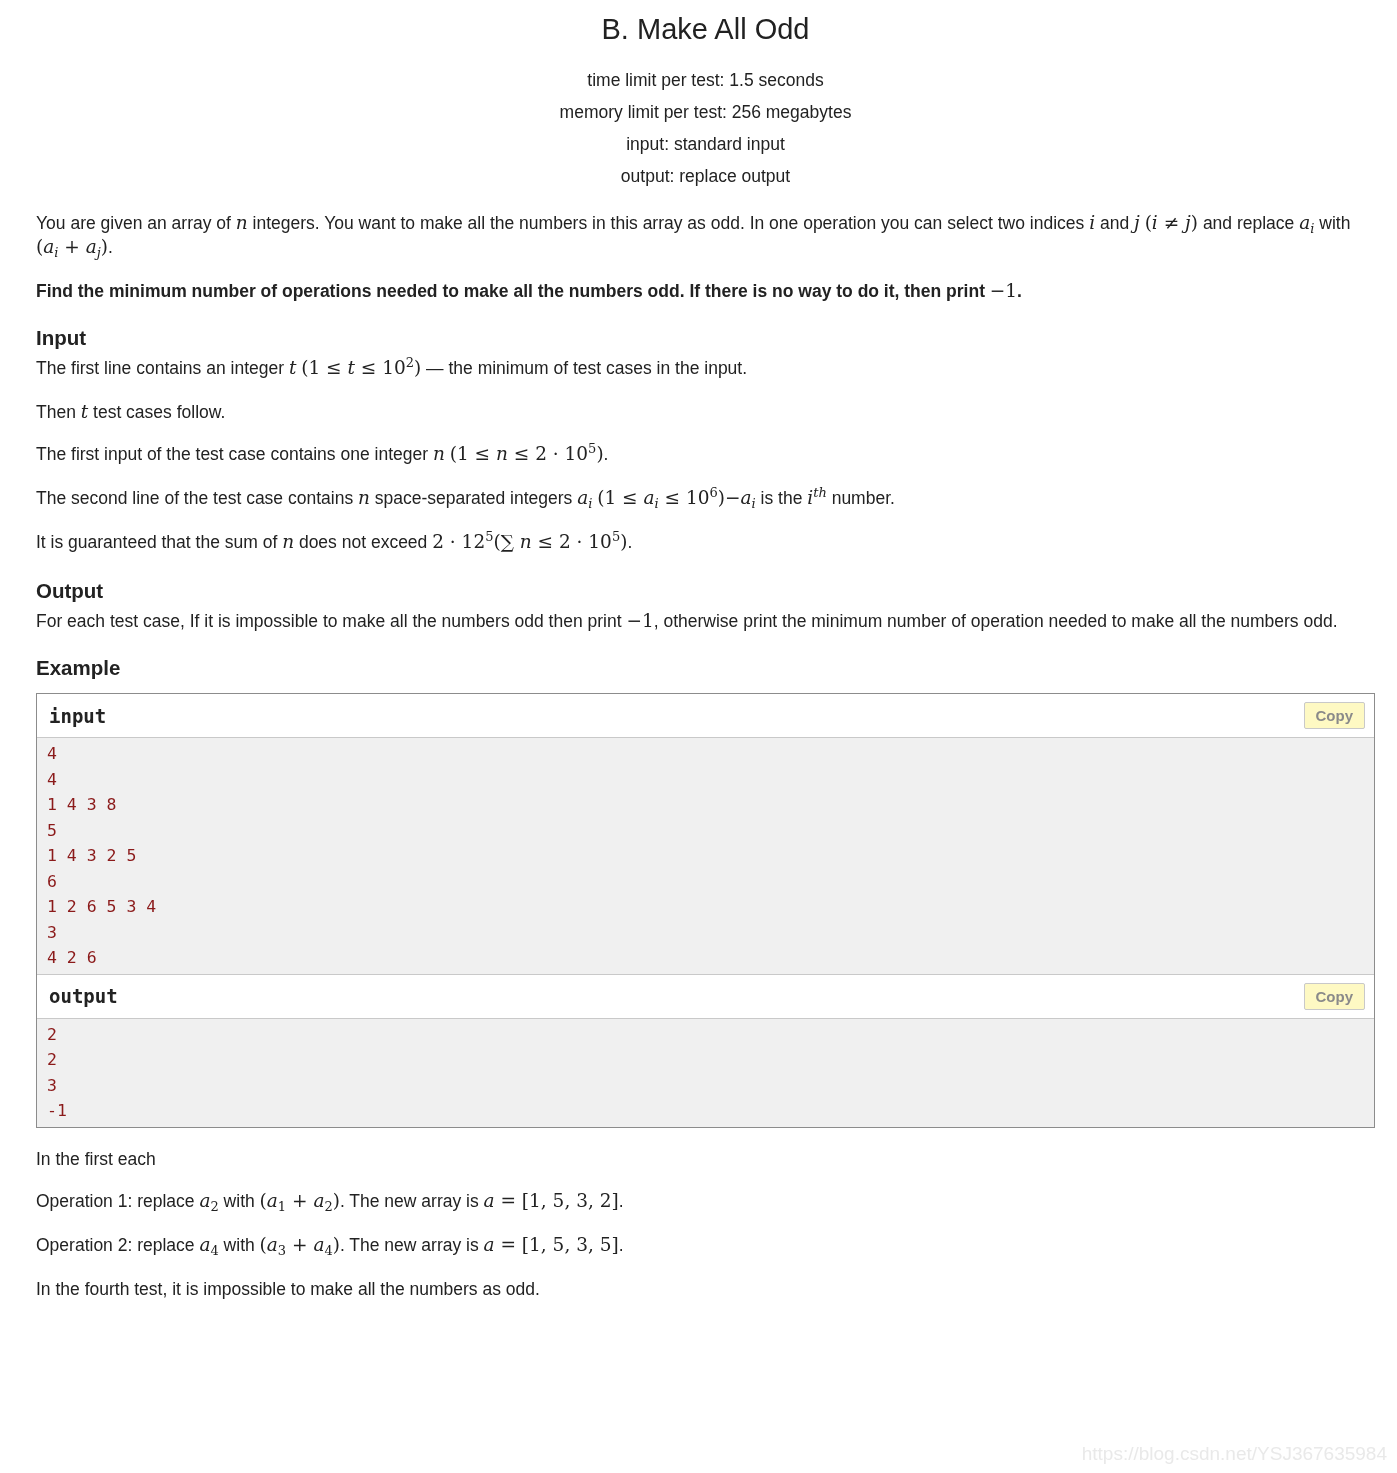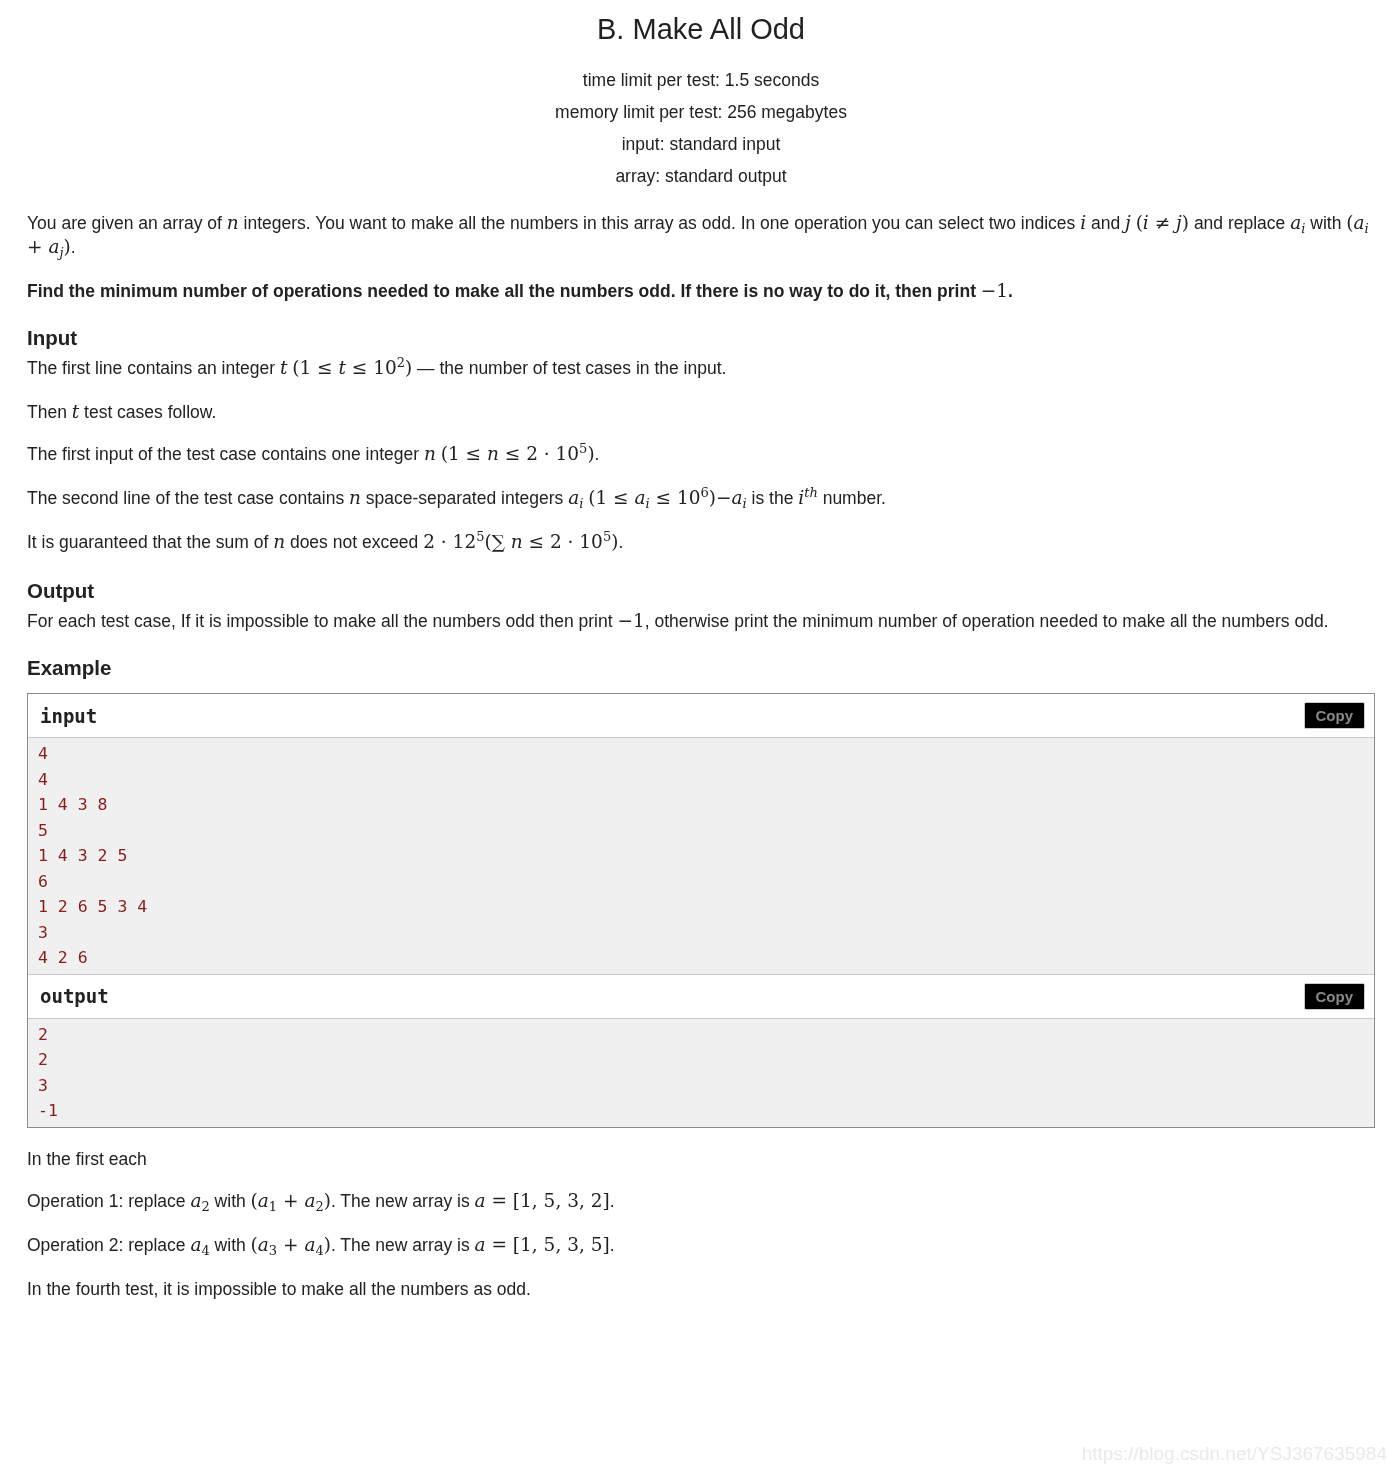--- a/index.html
+++ b/index.html
@@ -6,21 +6,21 @@
   body {
     width: 1397px;
     height: 1473px;
     position: relative;
     overflow: hidden;
     background: #ffffff;
     color: #222222;
     font-family: "Liberation Sans", sans-serif;
     font-size: 17.5px;
   }
-  .page { padding: 0 22px 0 27px; }
+  .page { padding: 0 22px 0 36px; }
 
   .title {
     text-align: center;
     font-size: 29px;
     font-weight: 400;
     color: #212121;
     margin: 13px 0 10px 0;
   }
   .limits { text-align: center; margin: 18px 0 0 0; }
   .limits div { line-height: 32px; }
@@ -64,21 +64,21 @@
     font-family: "DejaVu Sans Mono", "Liberation Mono", monospace;
     font-weight: 700;
     font-size: 19px;
     color: #222222;
   }
   .copy-btn {
     font-family: "Liberation Sans", sans-serif;
     font-weight: 700;
     font-size: 15px;
     color: var(--copy_text, #8a8a8a);
-    background: #000000;
+    background: #fef9c3;
     border: 1px solid #c9c9c9;
     border-radius: 2px;
     padding: 4px 11px;
     cursor: pointer;
     text-align: right;
   }
   .sample-pre {
     background: var(--pre_bg, #f0f0f0);
     padding: 3px 10px;
     font-family: "DejaVu Sans Mono", "Liberation Mono", monospace;
@@ -100,30 +100,30 @@
 <body>
 
 <div class="page">
 
   <h1 class="title">B. Make All Odd</h1>
 
   <div class="limits">
     <div>time limit per test: 1.5 seconds</div>
     <div>memory limit per test: 256 megabytes</div>
     <div>input: standard input</div>
-    <div>array: standard output</div>
+    <div>output: replace output</div>
   </div>
 
   <div>
     <p class="para"><span class="seg-t">You are given an array of </span><span class="seg-v">n</span><span class="seg-t"> integers. You want to make all the numbers in this array as odd. In one operation you can select two indices </span><span class="seg-v">i</span><span class="seg-t"> and </span><span class="seg-v">j</span><span class="seg-t"> </span><span class="seg-n">(</span><span class="seg-v">i</span><span class="seg-n"> ≠ </span><span class="seg-v">j</span><span class="seg-n">)</span><span class="seg-t"> and replace </span><span class="seg-v">a</span><span class="seg-isub">i</span><span class="seg-t"> with </span><span class="seg-n">(</span><span class="seg-v">a</span><span class="seg-isub">i</span><span class="seg-n"> + </span><span class="seg-v">a</span><span class="seg-isub">j</span><span class="seg-n">)</span><span class="seg-t">.</span></p>
     <p class="para"><span class="seg-b">Find the minimum number of operations needed to make all the numbers odd. If there is no way to do it, then print </span><span class="seg-n">−1</span><span class="seg-b">.</span></p>
   </div>
 
   <h2 class="section">Input</h2>
-  <p class="para"><span class="seg-t">The first line contains an integer </span><span class="seg-v">t</span><span class="seg-t"> </span><span class="seg-n">(1 ≤ </span><span class="seg-v">t</span><span class="seg-n"> ≤ 10</span><span class="seg-sup">2</span><span class="seg-n">)</span><span class="seg-t"> — the number of test cases in the input.</span></p>
+  <p class="para"><span class="seg-t">The first line contains an integer </span><span class="seg-v">t</span><span class="seg-t"> </span><span class="seg-n">(1 ≤ </span><span class="seg-v">t</span><span class="seg-n"> ≤ 10</span><span class="seg-sup">2</span><span class="seg-n">)</span><span class="seg-t"> — the minimum of test cases in the input.</span></p>
   <p class="para"><span class="seg-t">Then </span><span class="seg-v">t</span><span class="seg-t"> test cases follow.</span></p>
   <p class="para"><span class="seg-t">The first input of the test case contains one integer </span><span class="seg-v">n</span><span class="seg-t"> </span><span class="seg-n">(1 ≤ </span><span class="seg-v">n</span><span class="seg-n"> ≤ 2 · 10</span><span class="seg-sup">5</span><span class="seg-n">)</span><span class="seg-t">.</span></p>
   <p class="para"><span class="seg-t">The second line of the test case contains </span><span class="seg-v">n</span><span class="seg-t"> space-separated integers </span><span class="seg-v">a</span><span class="seg-isub">i</span><span class="seg-t"> </span><span class="seg-n">(1 ≤ </span><span class="seg-v">a</span><span class="seg-isub">i</span><span class="seg-n"> ≤ 10</span><span class="seg-sup">6</span><span class="seg-n">)−</span><span class="seg-v">a</span><span class="seg-isub">i</span><span class="seg-t"> is the </span><span class="seg-v">i</span><span class="seg-isup">th</span><span class="seg-t"> number.</span></p>
   <p class="para"><span class="seg-t">It is guaranteed that the sum of </span><span class="seg-v">n</span><span class="seg-t"> does not exceed </span><span class="seg-n">2 · 12</span><span class="seg-sup">5</span><span class="seg-n">(∑ </span><span class="seg-v">n</span><span class="seg-n"> ≤ 2 · 10</span><span class="seg-sup">5</span><span class="seg-n">)</span><span class="seg-t">.</span></p>
 
   <h2 class="section">Output</h2>
   <p class="para"><span class="seg-t">For each test case, If it is impossible to make all the numbers odd then print </span><span class="seg-n">−1</span><span class="seg-t">, otherwise print the minimum number of operation needed to make all the numbers odd.</span></p>
 
   <h2 class="section">Example</h2>
 

